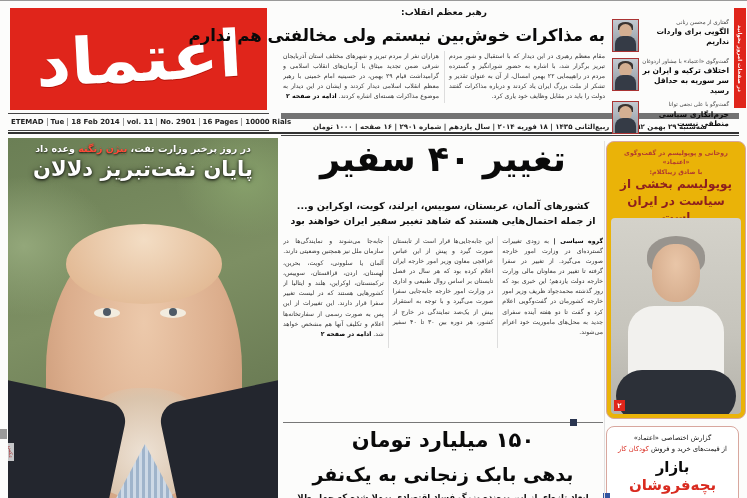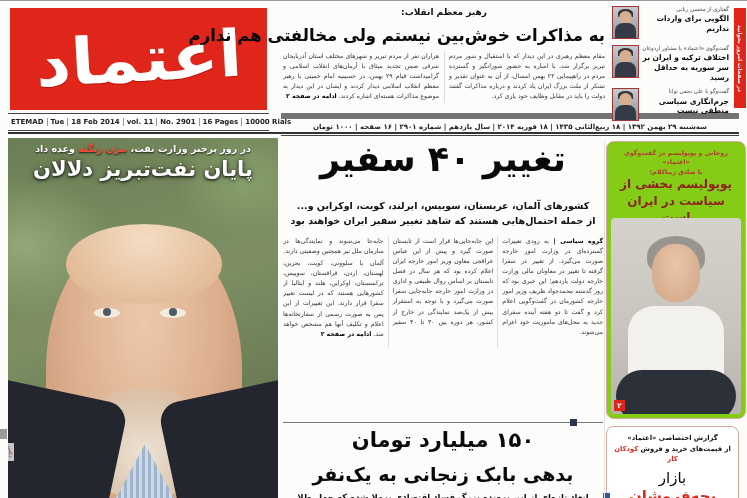--- a/index.html
+++ b/index.html
@@ -24,21 +24,21 @@
   
   .top-story{left:283px;top:6px;width:322px;direction:rtl;text-align:center;}
   .top-kicker{font-size:9px;font-weight:bold;color:#111;}
   .top-headline{font-size:16.5px;font-weight:bold;color:#0a0a0a;margin-top:9px;white-space:nowrap;}
   .top-body{margin-top:6px;column-count:2;column-gap:10px;column-rule:1px solid #ddd;
             font-size:6.2px;line-height:1.6;text-align:justify;height:52px;overflow:hidden;color:#333;}
   .top-body p{margin:0;}
   .cont{font-weight:bold;color:#000;}
 
   
-  .sidebar{left:612px;top:5px;width:117px;}
+  .sidebar{left:612px;top:18px;width:117px;}
   .s-item{display:flex;gap:3px;margin-bottom:6px;align-items:flex-start;}
   .s-photo{width:25px;height:31px;flex:none;border:1px solid #a33;background:linear-gradient(#c3cad1,#8e969e);
            position:relative;overflow:hidden;}
   .s-photo .mp-head{position:absolute;left:6px;top:4px;width:13px;height:14px;border-radius:50%;background:#d4af92;}
   .s-photo .mp-hair{position:absolute;left:5px;top:2px;width:15px;height:8px;border-radius:50% 50% 0 0;background:#3a3330;}
   .s-photo .mp-body{position:absolute;left:2px;top:16px;width:21px;height:15px;border-radius:8px 8px 0 0;background:#353b46;}
   .s-text{flex:1;direction:rtl;text-align:right;}
   .s-kicker{font-size:5.5px;color:#444;line-height:1.3;}
   .s-headline{font-size:7.5px;font-weight:bold;color:#0a0a0a;line-height:1.3;margin-top:1px;}
 
@@ -91,41 +91,41 @@
   .div-square{position:absolute;right:26px;top:-4.5px;width:7px;height:7px;background:#2a3550;}
 
   
   .bottom-story{left:283px;top:427px;width:320px;direction:rtl;text-align:center;}
   .b-h1{font-size:21px;font-weight:bold;color:#0a0a0a;line-height:1.15;}
   .b-h2{font-size:19px;font-weight:bold;color:#0a0a0a;line-height:1.15;margin-top:12px;}
   .b-lead{font-size:8.5px;font-weight:bold;color:#111;margin-top:6px;}
 
   
   .iv-box{left:606px;top:140px;width:140px;height:278px;border:1px solid #d8a79e;border-radius:8px;
-          background:#84cc16;box-sizing:border-box;padding:6px 4px 0;text-align:center;direction:rtl;}
+          background:#eab308;box-sizing:border-box;padding:6px 4px 0;text-align:center;direction:rtl;}
   .iv-kicker{font-size:6.3px;font-weight:bold;color:#b23a2e;line-height:1.5;}
   .iv-h{font-size:12px;font-weight:bold;color:#8d1f1f;line-height:1.35;}
   .iv-photo{position:absolute;left:4px;right:4px;top:76px;bottom:4px;border-radius:4px;overflow:hidden;
      background:linear-gradient(#d4d2ca 0%,#c6c4bc 60%,#b5b3ab 100%);}
   .iv-hair{position:absolute;left:50%;top:18px;transform:translateX(-50%);width:58px;height:40px;
      border-radius:50% 50% 40% 40%;background:#98948e;}
   .iv-face{position:absolute;left:50%;top:26px;transform:translateX(-50%);width:48px;height:58px;
      border-radius:45%;background:radial-gradient(ellipse at 50% 35%, #e9c6a8, #d0a585);}
   .iv-shirt{position:absolute;left:50%;bottom:28px;transform:translateX(-50%);width:96px;height:80px;
      border-radius:26px 26px 0 0;background:#f2f1ee;}
   .iv-arms{position:absolute;left:50%;bottom:-8px;transform:translateX(-50%);width:120px;height:52px;
      border-radius:26px;background:#2c3038;}
   .page-badge{position:absolute;left:3px;bottom:3px;width:11px;height:11px;background:#e0251b;color:#fff;
      font-size:7px;font-weight:bold;display:flex;align-items:center;justify-content:center;}
 
   .rp-box{left:606px;top:425px;width:133px;height:85px;border:1px solid #d8a79e;border-radius:8px;
           background:#fff;box-sizing:border-box;padding:6px 4px 0;text-align:center;direction:rtl;}
-  .rp-kicker{font-size:6.8px;font-weight:bold;color:#111;line-height:1.55;}
+  .rp-kicker{font-size:6.8px;font-weight:normal;color:#111;line-height:1.55;}
   .rp-kicker .red{color:#d92b20;}
-  .rp-h1{font-size:15px;font-weight:normal;color:#0a0a0a;margin-top:4px;line-height:1.2;}
+  .rp-h1{font-size:15px;font-weight:bold;color:#0a0a0a;margin-top:4px;line-height:1.2;}
   .rp-h2{font-size:15px;font-weight:bold;color:#d92b20;line-height:1.2;}
   .rp-square{position:absolute;left:-4px;bottom:10px;width:7px;height:7px;background:#3355a0;}
 
   .v-rule{left:604px;top:140px;height:358px;border-left:1px solid #e2e2e2;width:0;}
   .camera-chip{left:0;top:428px;width:7px;height:10px;background:#9a9a9a;}
 </style>
 </head>
 <body>
 
 <div class="page">

